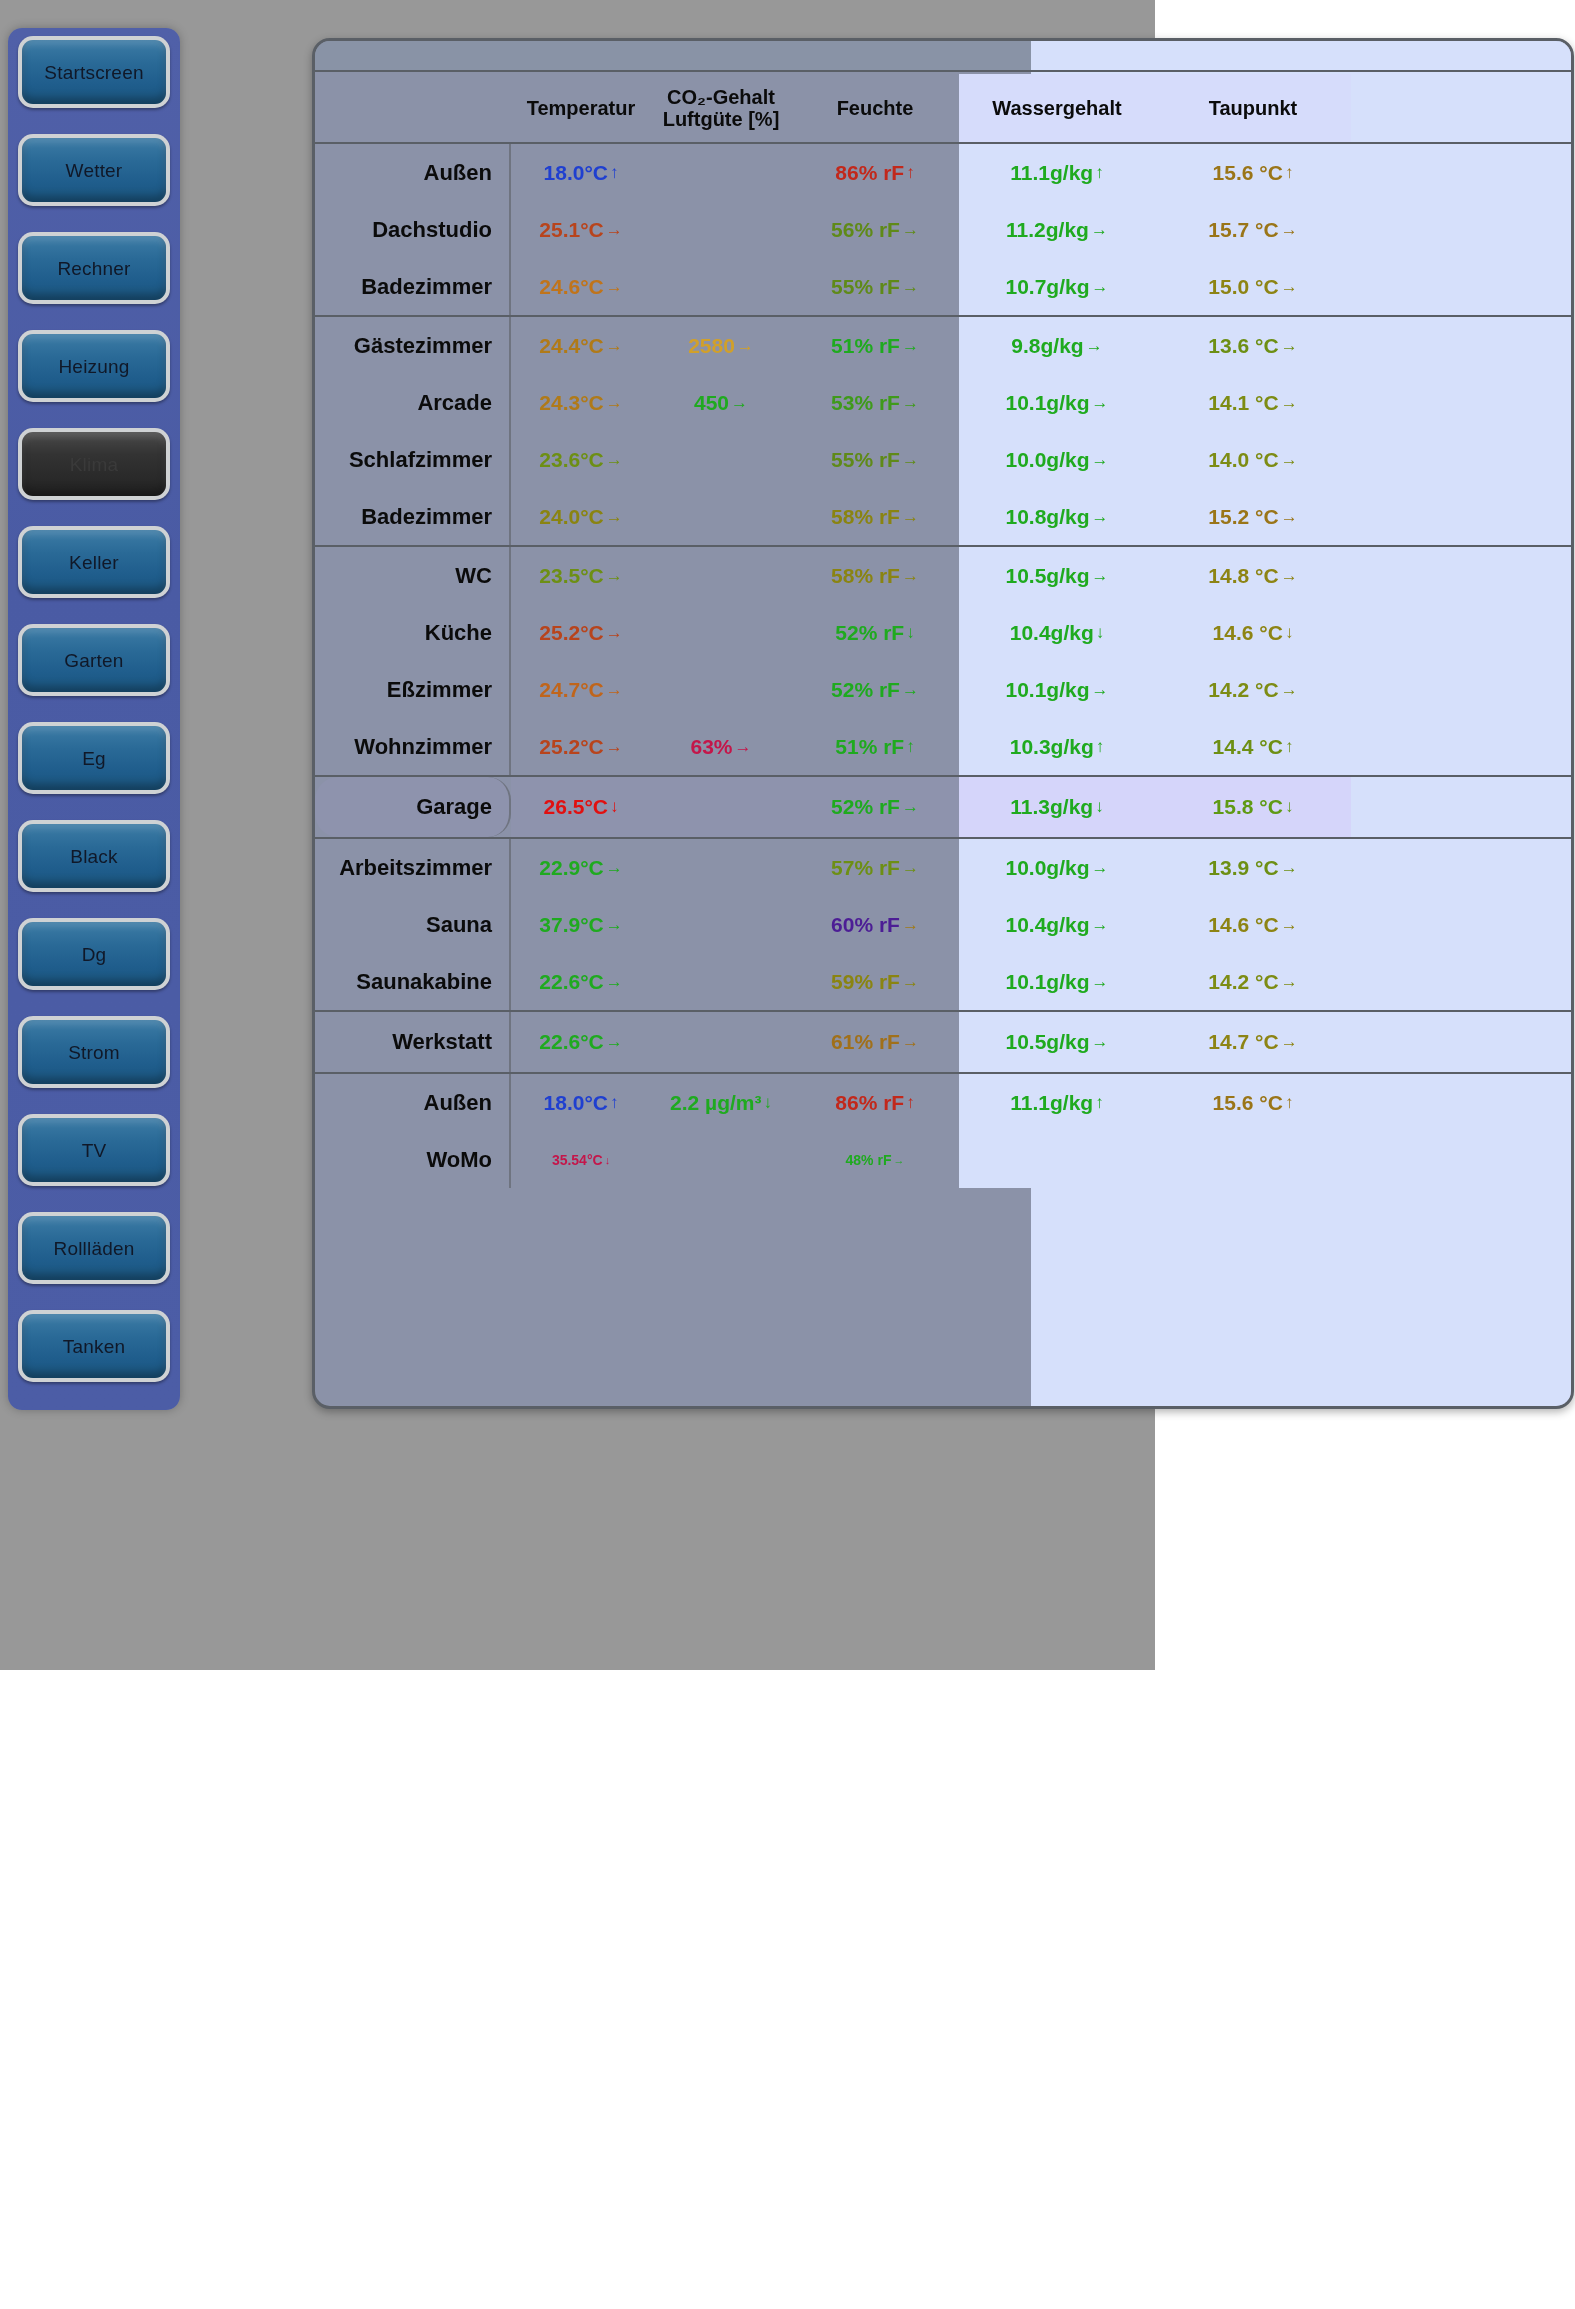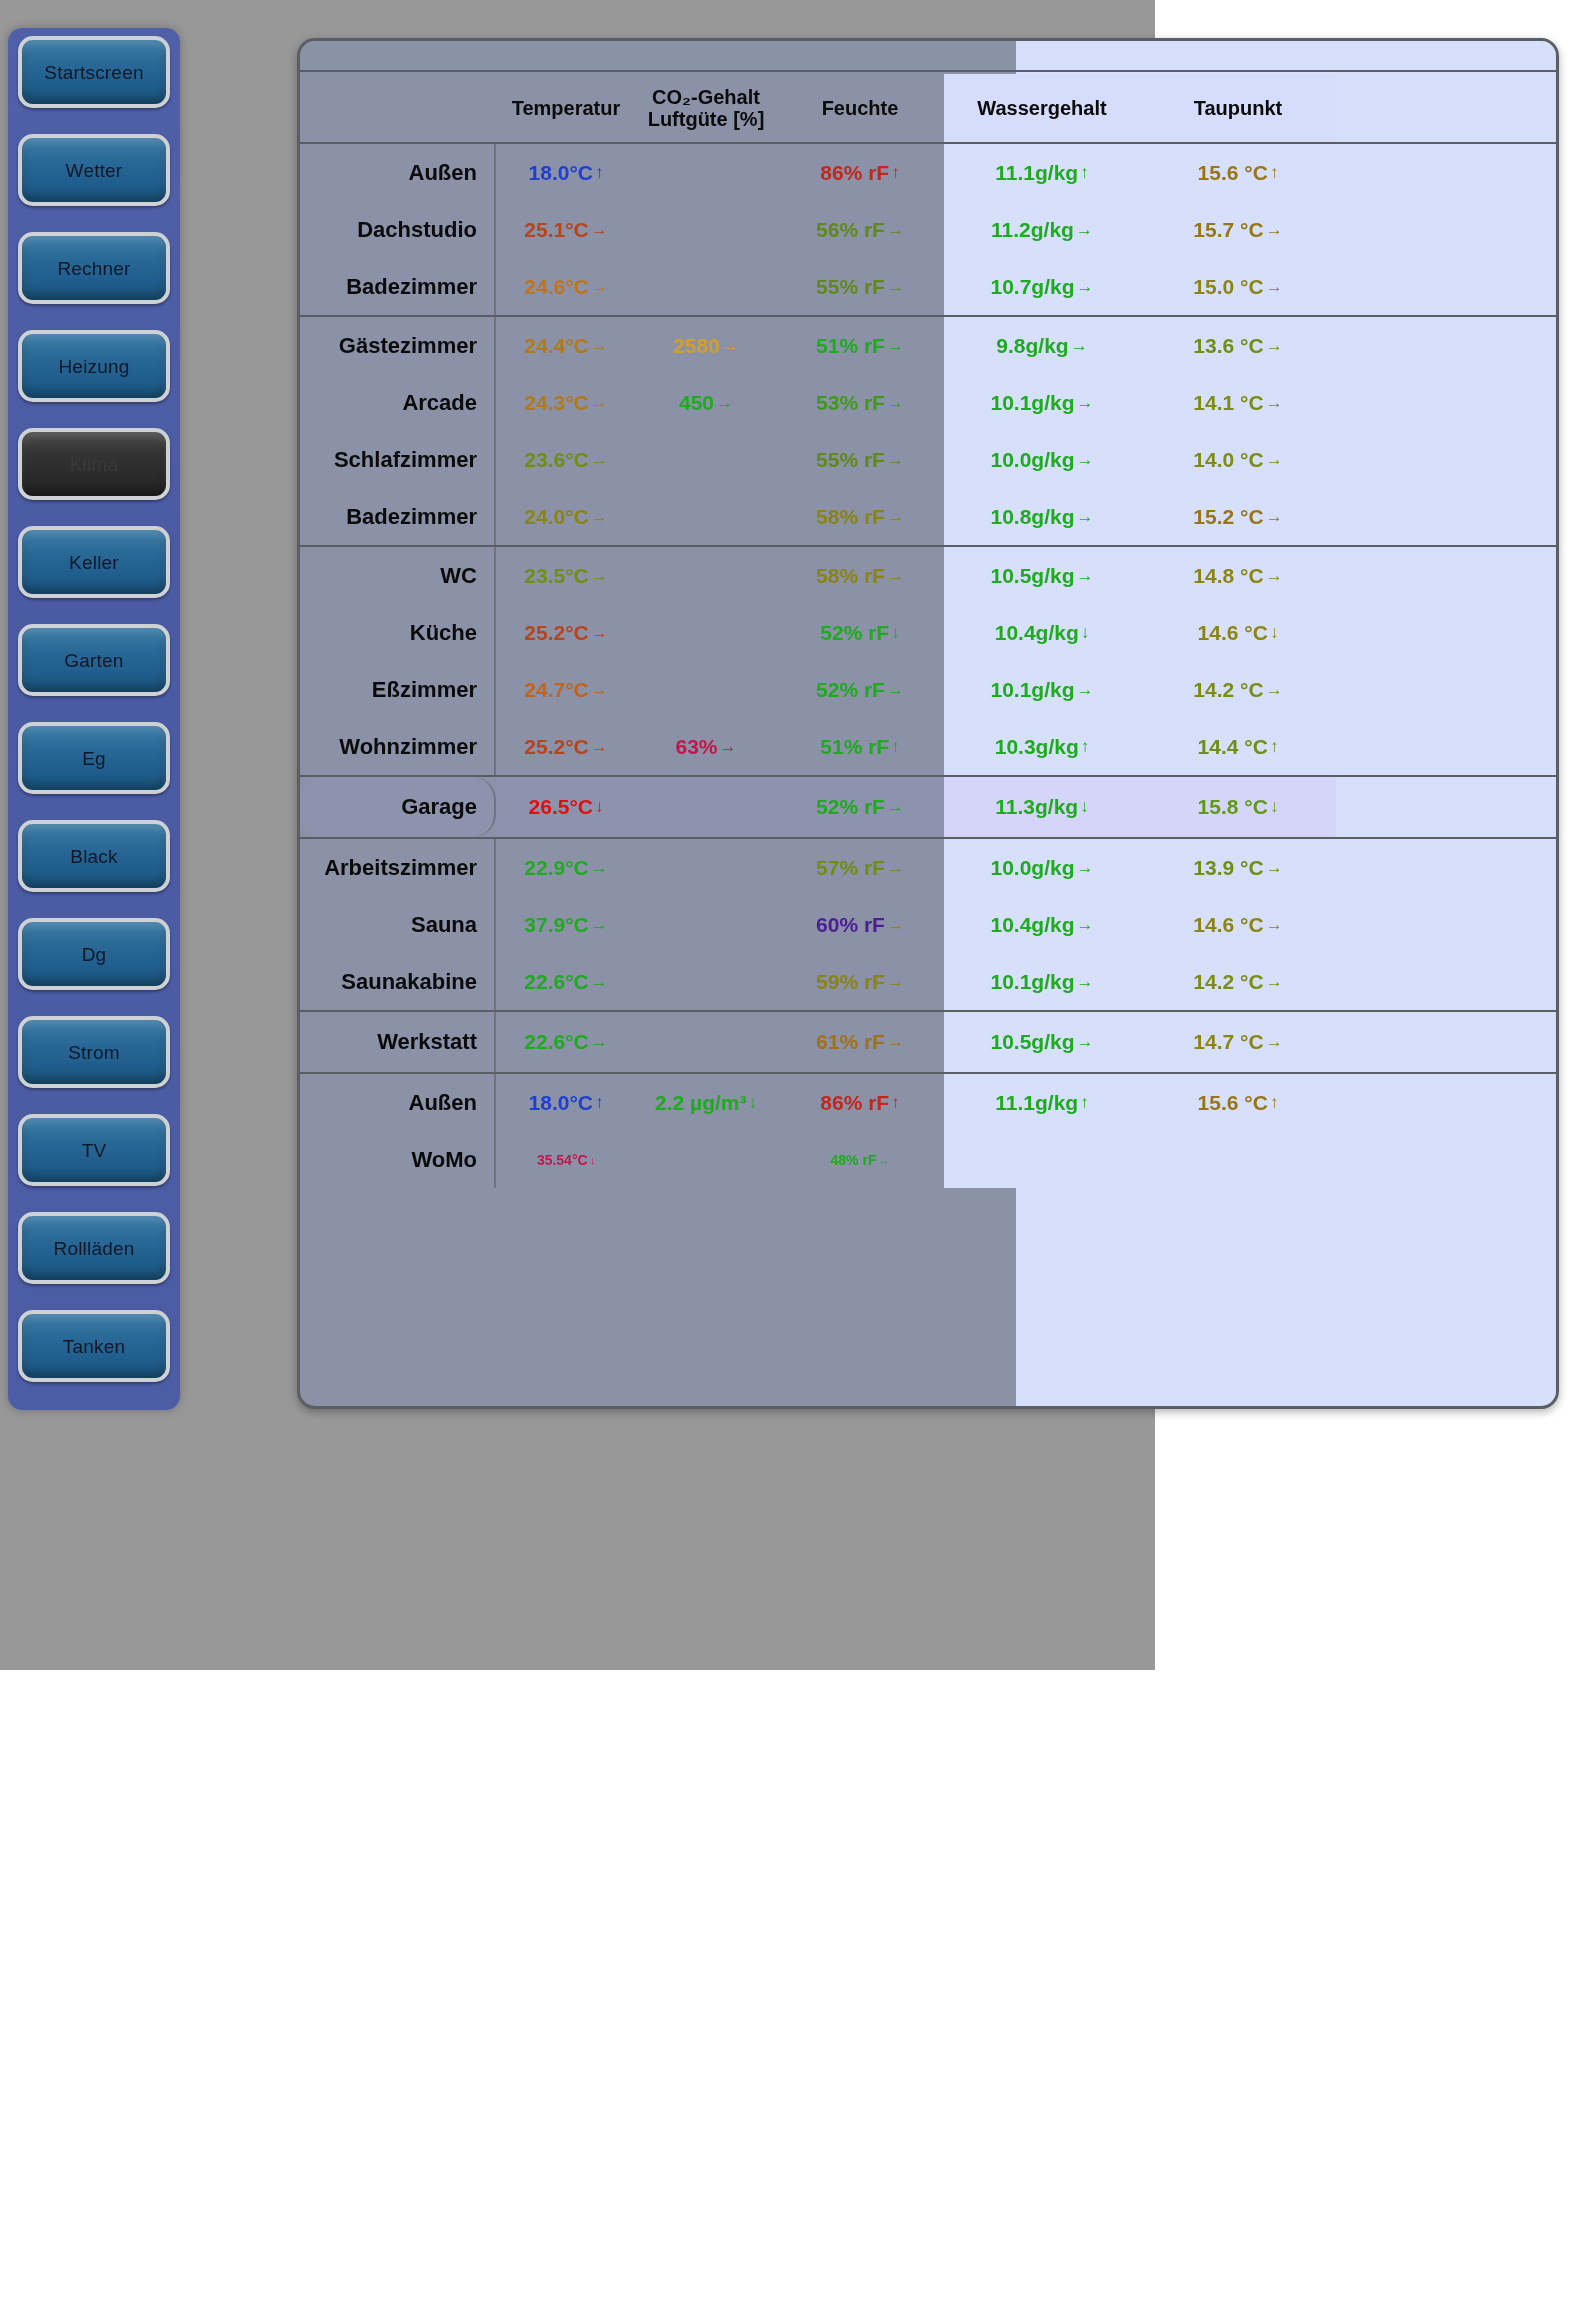--- a/index.html
+++ b/index.html
@@ -56,21 +56,21 @@
     font-size:19px;
     color:#101828;
     letter-spacing:.2px;
     text-align:center;
     line-height:1;
   }
   .nav-btn.active .nav-label{ color:#3a3a3a; }
 
   
   #panel{
-    position:absolute; left:297px; top:38px;
+    position:absolute; left:312px; top:38px;
     width:1262px; height:1371px;
     border-radius:18px;
     border:3px solid #5a5f66;
     background:#8b92a8;
     box-shadow:0 3px 8px rgba(0,0,0,.3);
     overflow:hidden;
   }
   
   #right-wash{
     position:absolute; left:716px; top:0; width:546px; height:100%;

